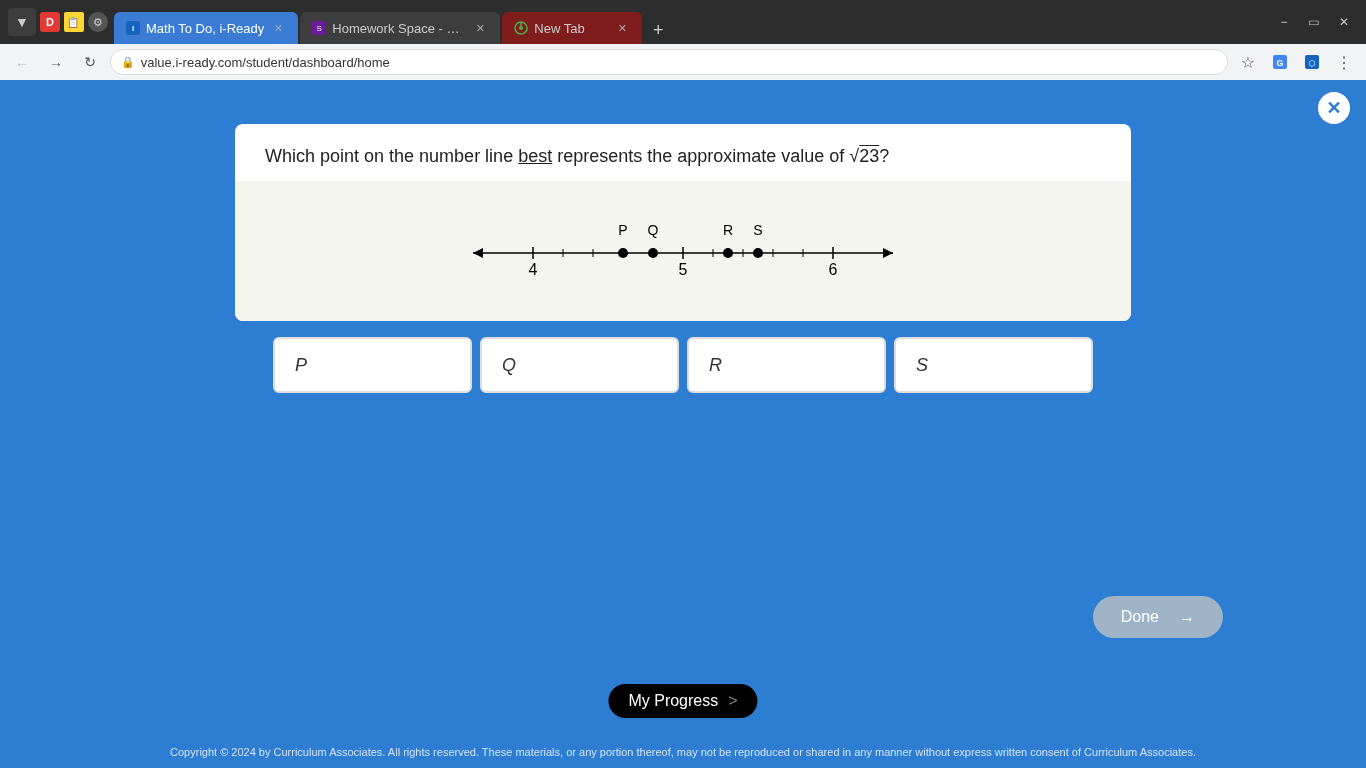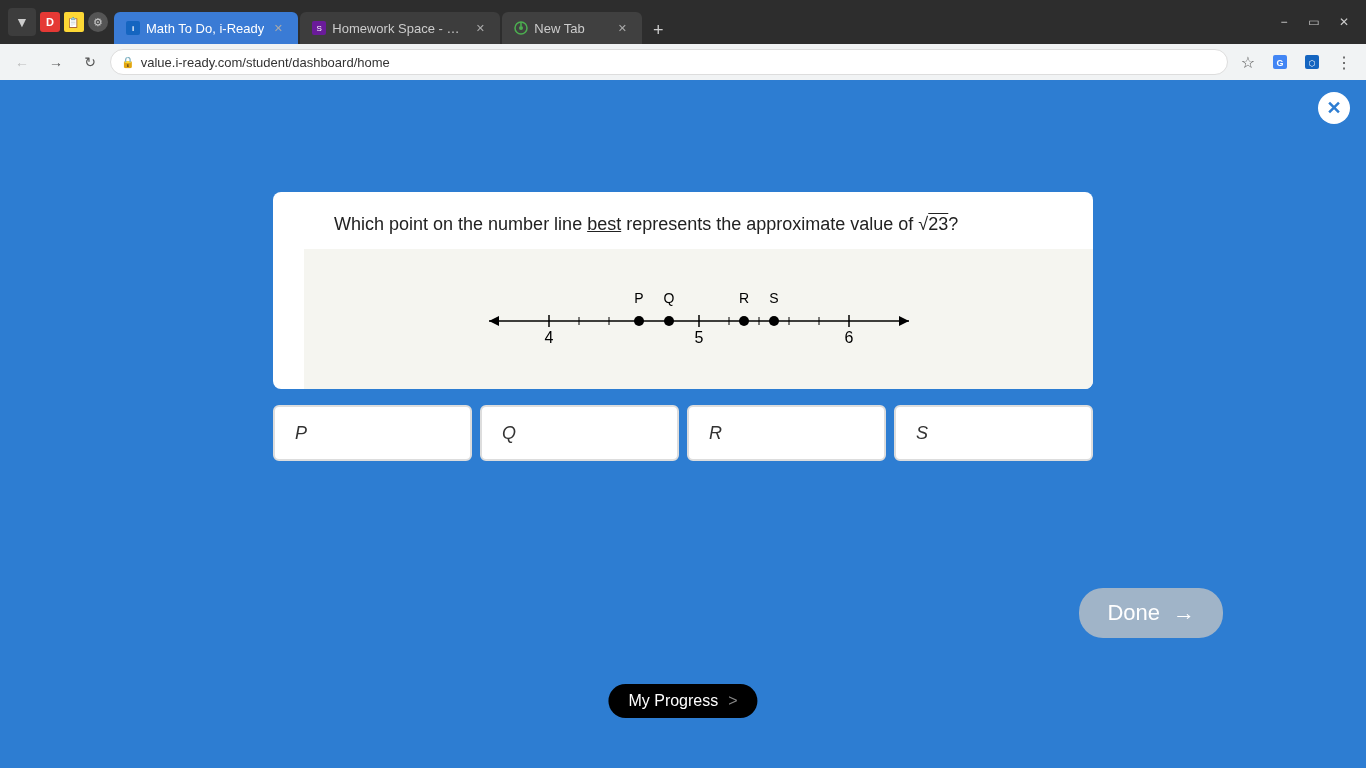--- a/index.html
+++ b/index.html
@@ -176,24 +176,23 @@
       font-size: 18px;
       color: #2d7dd2;
       display: flex; align-items: center; justify-content: center;
       font-weight: bold;
     }
 
     
     .question-card {
       background: white;
       border-radius: 8px;
-      width: 820px;
-      margin-top: 112px;
+      width: 896px;
+      margin-top: 44px;
       overflow: hidden;
-      padding-left: 31px;
     }
     .question-text {
       padding: 20px 30px 12px;
       font-size: 18px;
       color: #222;
       line-height: 1.4;
     }
     .underline { text-decoration: underline; }
     .sqrt-expr {
       font-size: 18px;
@@ -239,25 +238,25 @@
     
     .done-btn {
       position: absolute;
       right: calc(50% - 540px);
       bottom: 130px;
       background: #a0b4c8;
       border: none;
       border-radius: 24px;
       padding: 12px 28px;
       color: white;
-      font-size: 22px;
-      cursor: pointer;
-      display: flex;
-      align-items: center;
-      gap: 13px;
+      font-size: 16px;
+      cursor: pointer;
+      display: flex;
+      align-items: center;
+      gap: 20px;
     }
 
     
     .my-progress-bar {
       position: absolute;
       bottom: 50px;
       left: 50%;
       transform: translateX(-50%);
       background: #000000;
       color: white;
@@ -317,21 +316,21 @@
     </div>
 
     <div class="tab" style="background:#3d3d3d;">
       <div class="tab-favicon favicon-studyx" style="width:14px;height:14px;">
         <span style="font-size:8px;color:white;">S</span>
       </div>
       <span class="tab-title">Homework Space - StudyX</span>
       <button class="tab-close">✕</button>
     </div>
 
-    <div class="tab" style="background:#404040;">
+    <div class="tab" style="background:#7f1d1d;">
       <div class="tab-favicon favicon-chrome" style="width:14px;height:14px;">
         <svg viewBox="0 0 14 14" width="14" height="14">
             <circle cx="7" cy="7" r="6" fill="none" stroke="#4CAF50" stroke-width="1.5"></circle>
             <circle cx="7" cy="7" r="2" fill="#4CAF50"></circle>
             <line x1="7" y1="1" x2="7" y2="5" stroke="#4CAF50" stroke-width="1.5"></line>
           </svg>
       </div>
       <span class="tab-title">New Tab</span>
       <button class="tab-close">✕</button>
     </div>
@@ -445,14 +444,17 @@
       <span>Done</span>
       <span>→</span>
     </button>
   </div>
 
   <div class="my-progress-bar">
     <span>My Progress</span>
     <span style="color:#888;">&gt;</span>
   </div>
 
+  <div class="footer">
+    <span>Copyright © 2024 by Curriculum Associates. All rights reserved. These materials, or any portion thereof, may not be reproduced or shared in any manner without express written consent of Curriculum Associates.</span>
+  </div>
 
 </div>
 
 </body></html>

